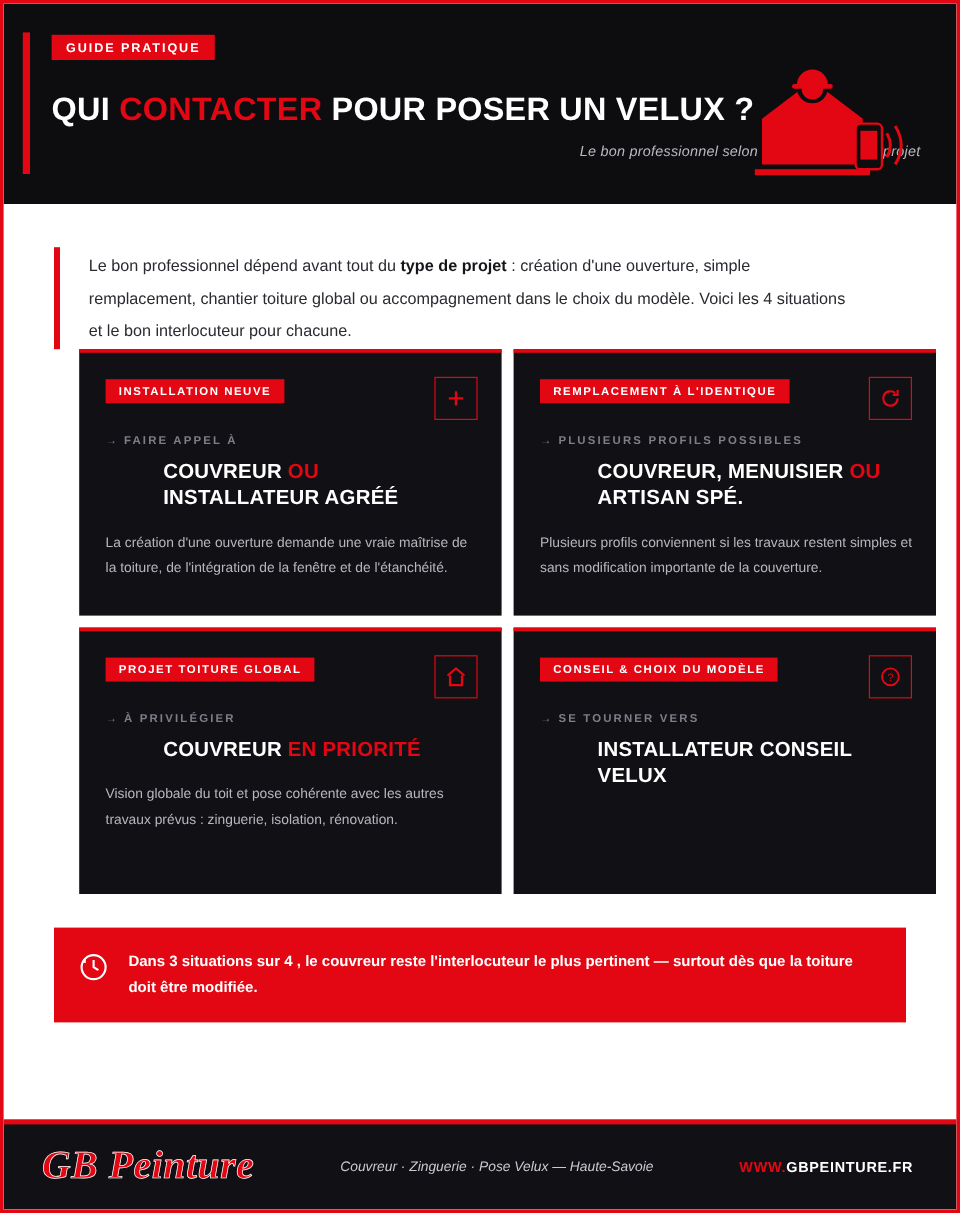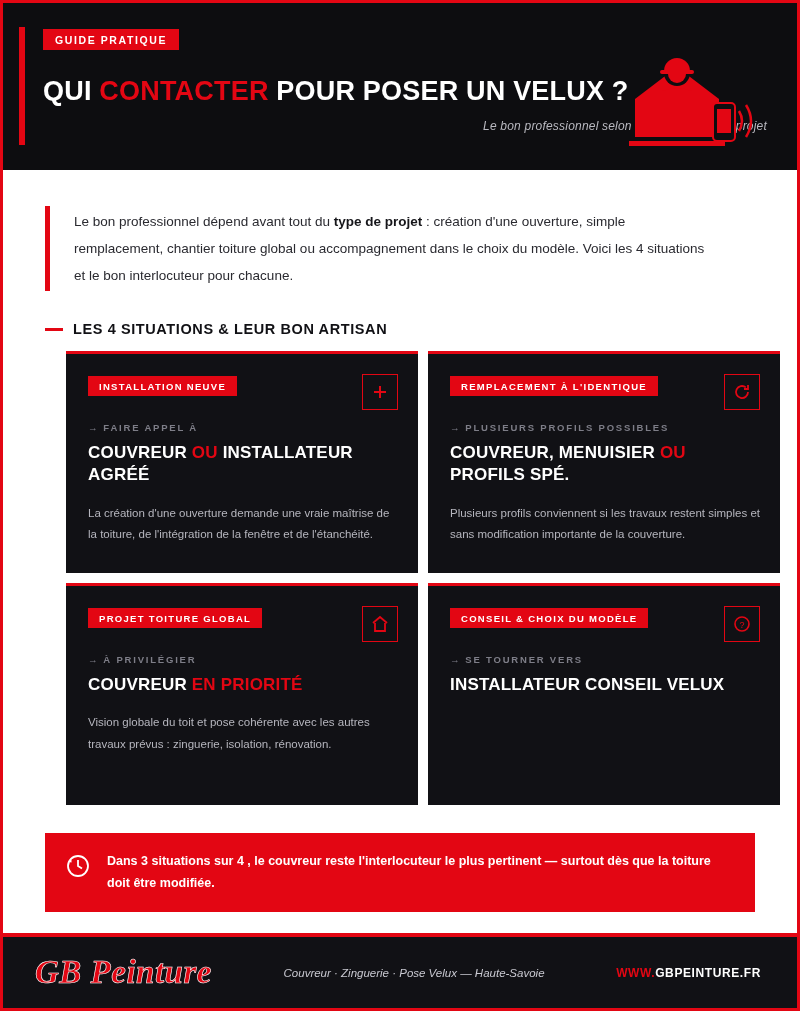--- a/index.html
+++ b/index.html
@@ -149,20 +149,21 @@
     letter-spacing: 1.8px;
   }
   .card-eyebrow .arrow { margin-right: 4px; }
   .card-head {
     margin-top: 9px;
     color: #ffffff;
     font-size: 17px;
     font-weight: bold;
     line-height: 1.32;
     letter-spacing: 0.2px;
+    margin-left: 48px;
   }
   .card-head .hl { color: #e30613; }
   .card-body {
     margin-top: 16px;
     color: #b6b6be;
     font-size: 11.5px;
     line-height: 1.85;
   }
 
   
@@ -257,24 +258,20 @@
       </svg>
     </div>
   </div>
 
   <div class="intro-wrap">
     <div class="intro">
       <p><span>Le bon professionnel dépend avant tout du </span><b>type de projet</b><span> : création d'une ouverture, simple remplacement, chantier toiture global ou accompagnement dans le choix du modèle. Voici les 4 situations et le bon interlocuteur pour chacune.</span></p>
     </div>
   </div>
 
-  <div class="section-title">
-    <span class="dash"></span>
-    <h2>LES 4 SITUATIONS &amp; LEUR BON ARTISAN</h2>
-  </div>
 
   <div class="cards">
 
     <div class="card">
       <span class="card-tag">INSTALLATION NEUVE</span>
       <span class="card-icon">
         <svg width="16" height="16" viewBox="0 0 16 16">
             <path d="M8 2 V14 M2 8 H14" stroke="#e30613" stroke-width="2"></path>
           </svg>
       </span>
@@ -285,21 +282,21 @@
 
     <div class="card">
       <span class="card-tag">REMPLACEMENT À L'IDENTIQUE</span>
       <span class="card-icon">
         <svg width="18" height="18" viewBox="0 0 18 18">
             <path d="M15 9 a6 6 0 1 1 -2.2 -4.6" stroke="#e30613" stroke-width="1.8" fill="none"></path>
             <path d="M15 2 L15 6 L11 6" stroke="#e30613" stroke-width="1.8" fill="none"></path>
           </svg>
       </span>
       <div class="card-eyebrow"><span class="arrow">→</span><span>PLUSIEURS PROFILS POSSIBLES</span></div>
-      <div class="card-head"><span>COUVREUR, MENUISIER </span><span class="hl">OU</span><span> PROFILS SPÉ.</span></div>
+      <div class="card-head"><span>COUVREUR, MENUISIER </span><span class="hl">OU</span><span> ARTISAN SPÉ.</span></div>
       <div class="card-body">Plusieurs profils conviennent si les travaux restent simples et sans modification importante de la couverture.</div>
     </div>
 
     <div class="card">
       <span class="card-tag">PROJET TOITURE GLOBAL</span>
       <span class="card-icon">
         <svg width="18" height="18" viewBox="0 0 18 18">
             <path d="M2 8 L9 2 L16 8" stroke="#e30613" stroke-width="1.8" fill="none"></path>
             <path d="M4 8 L4 16 L14 16 L14 8" stroke="#e30613" stroke-width="1.8" fill="none"></path>
           </svg>

